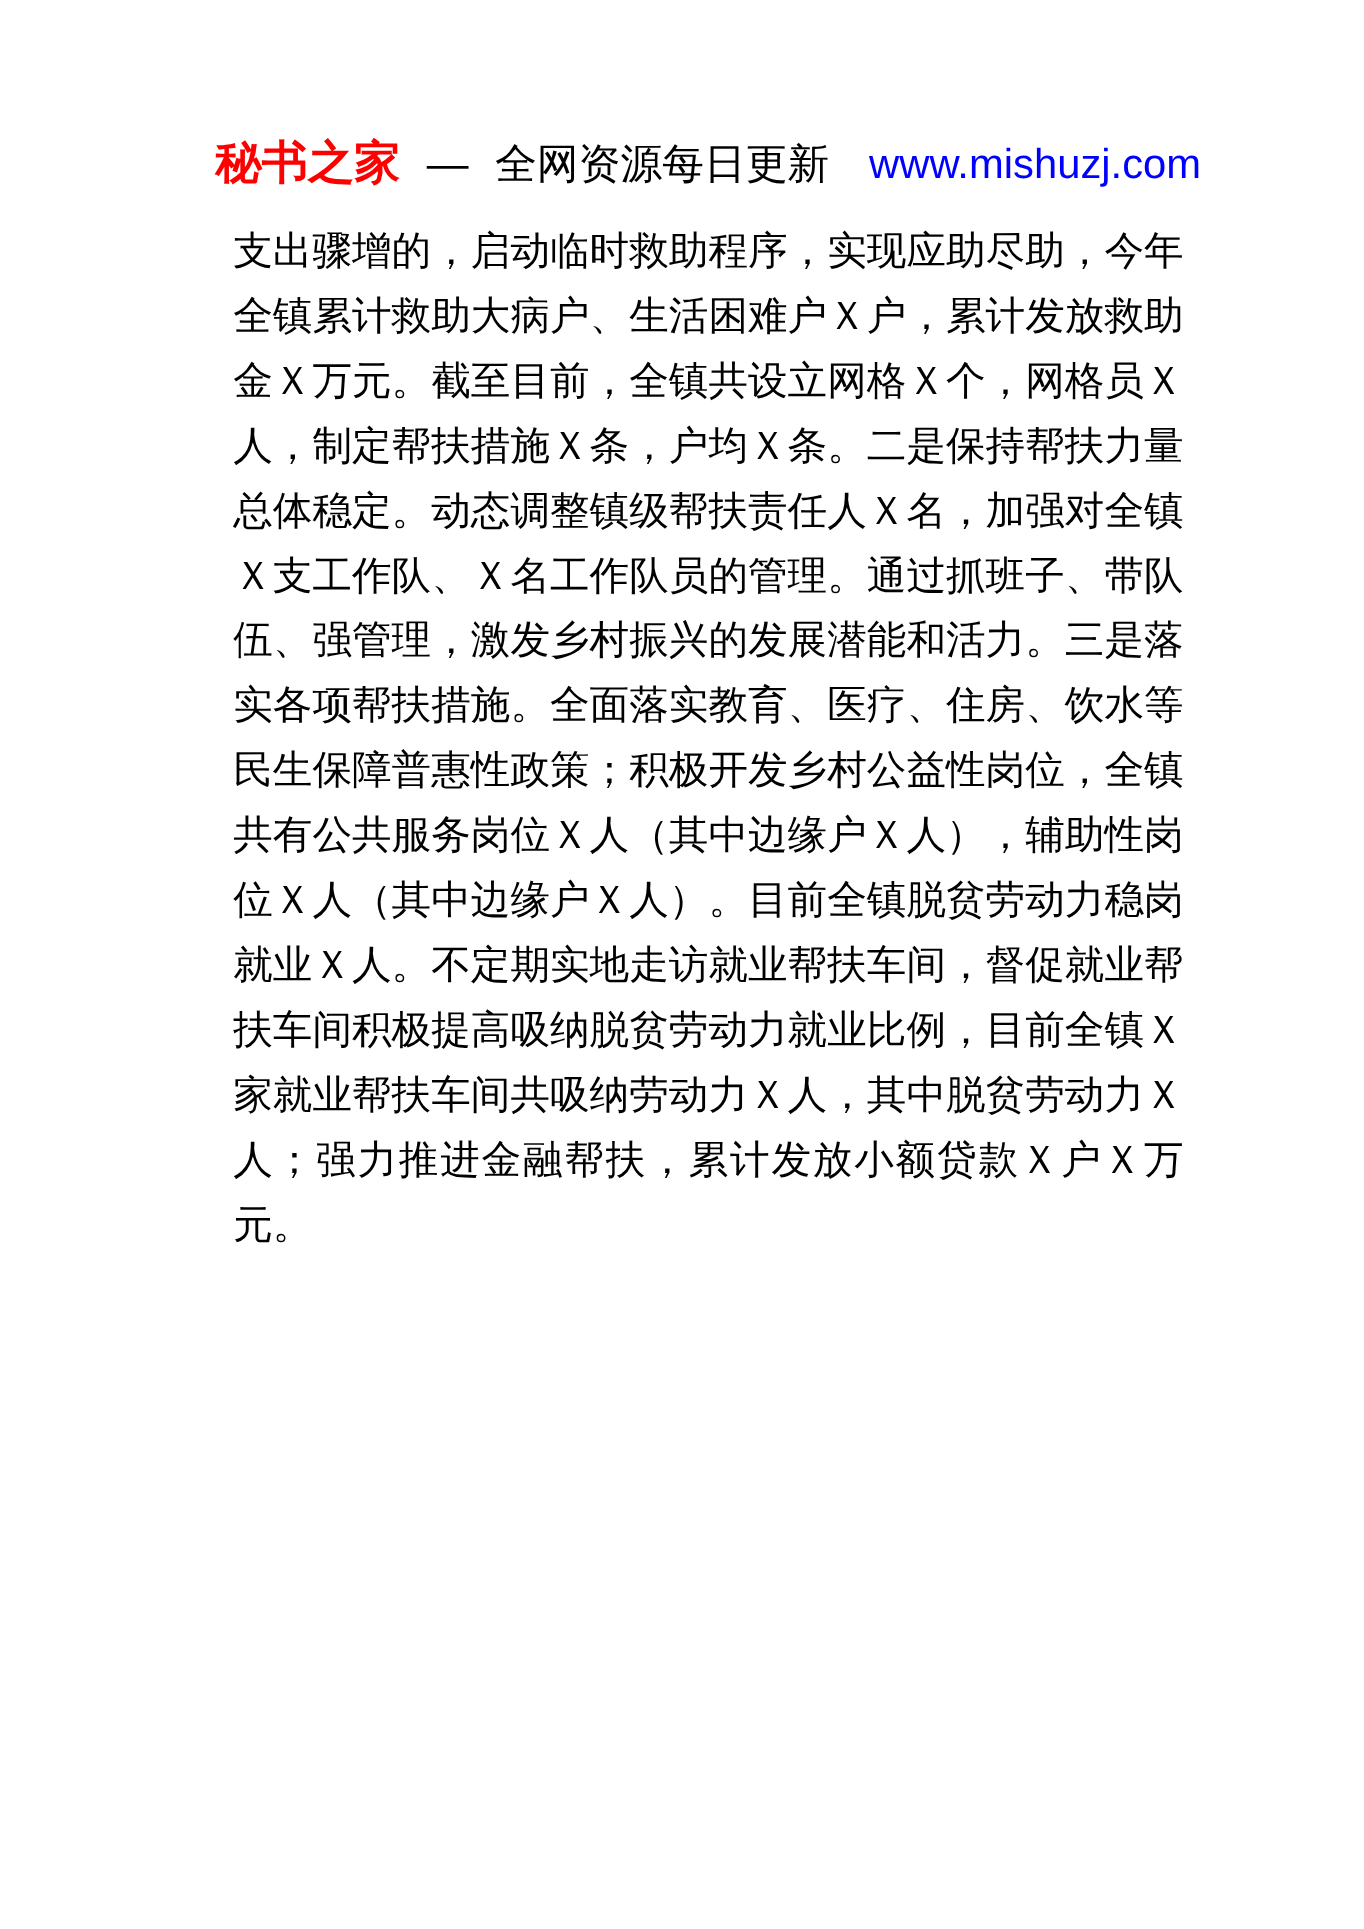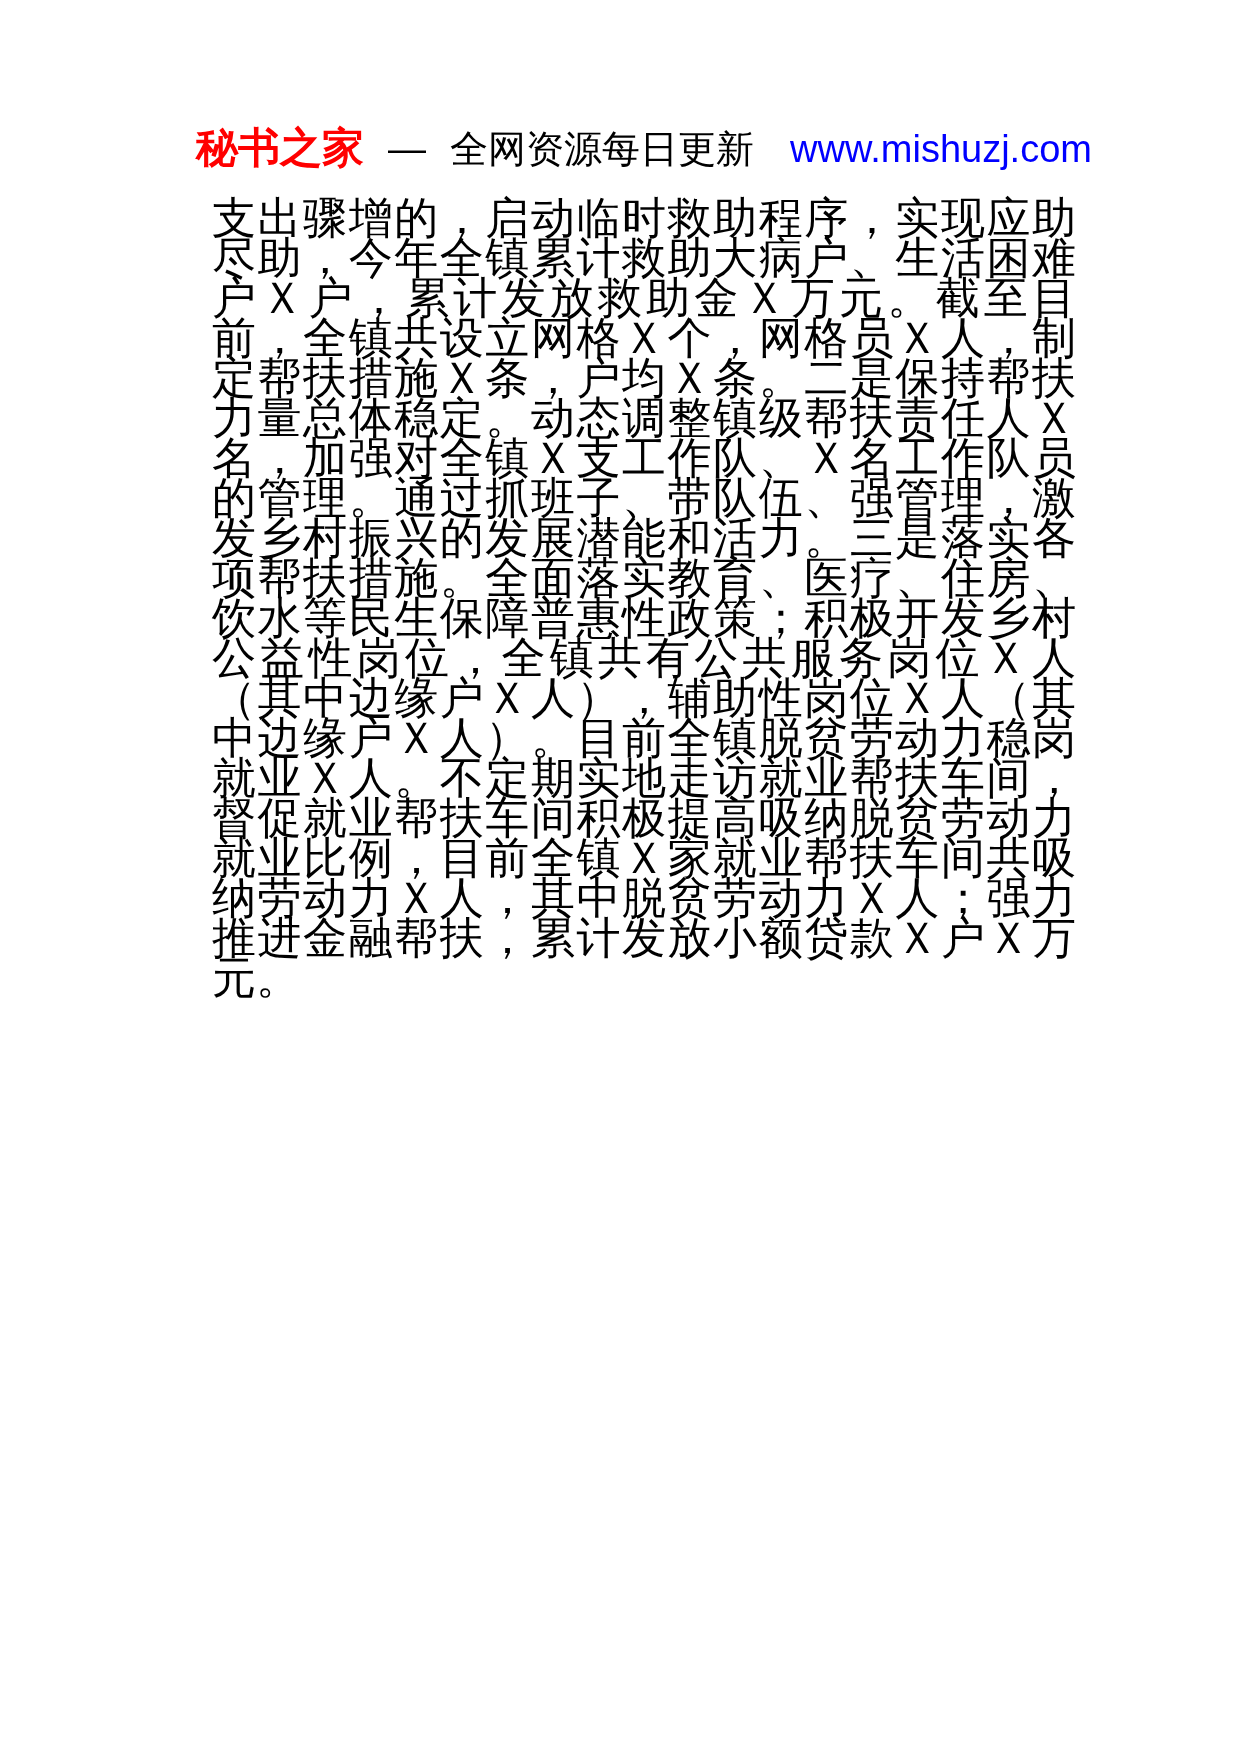--- a/index.html
+++ b/index.html
@@ -48,22 +48,22 @@
     font-size: 38px;
     text-decoration: none;
     margin-left: 12px;
   }
 
   .document-body {
     position: absolute;
     top: 150px;
     left: 164px;
     width: 912px;
-    font-size: 44px;
-    line-height: 40px;
+    font-size: 36px;
+    line-height: 59px;
     color: #000000;
     text-align: justify;
     text-justify: inter-ideograph;
     text-align-last: left;
     letter-spacing: 0;
     word-break: break-all;
   }
 
   .document-body p {
     margin: 0;

